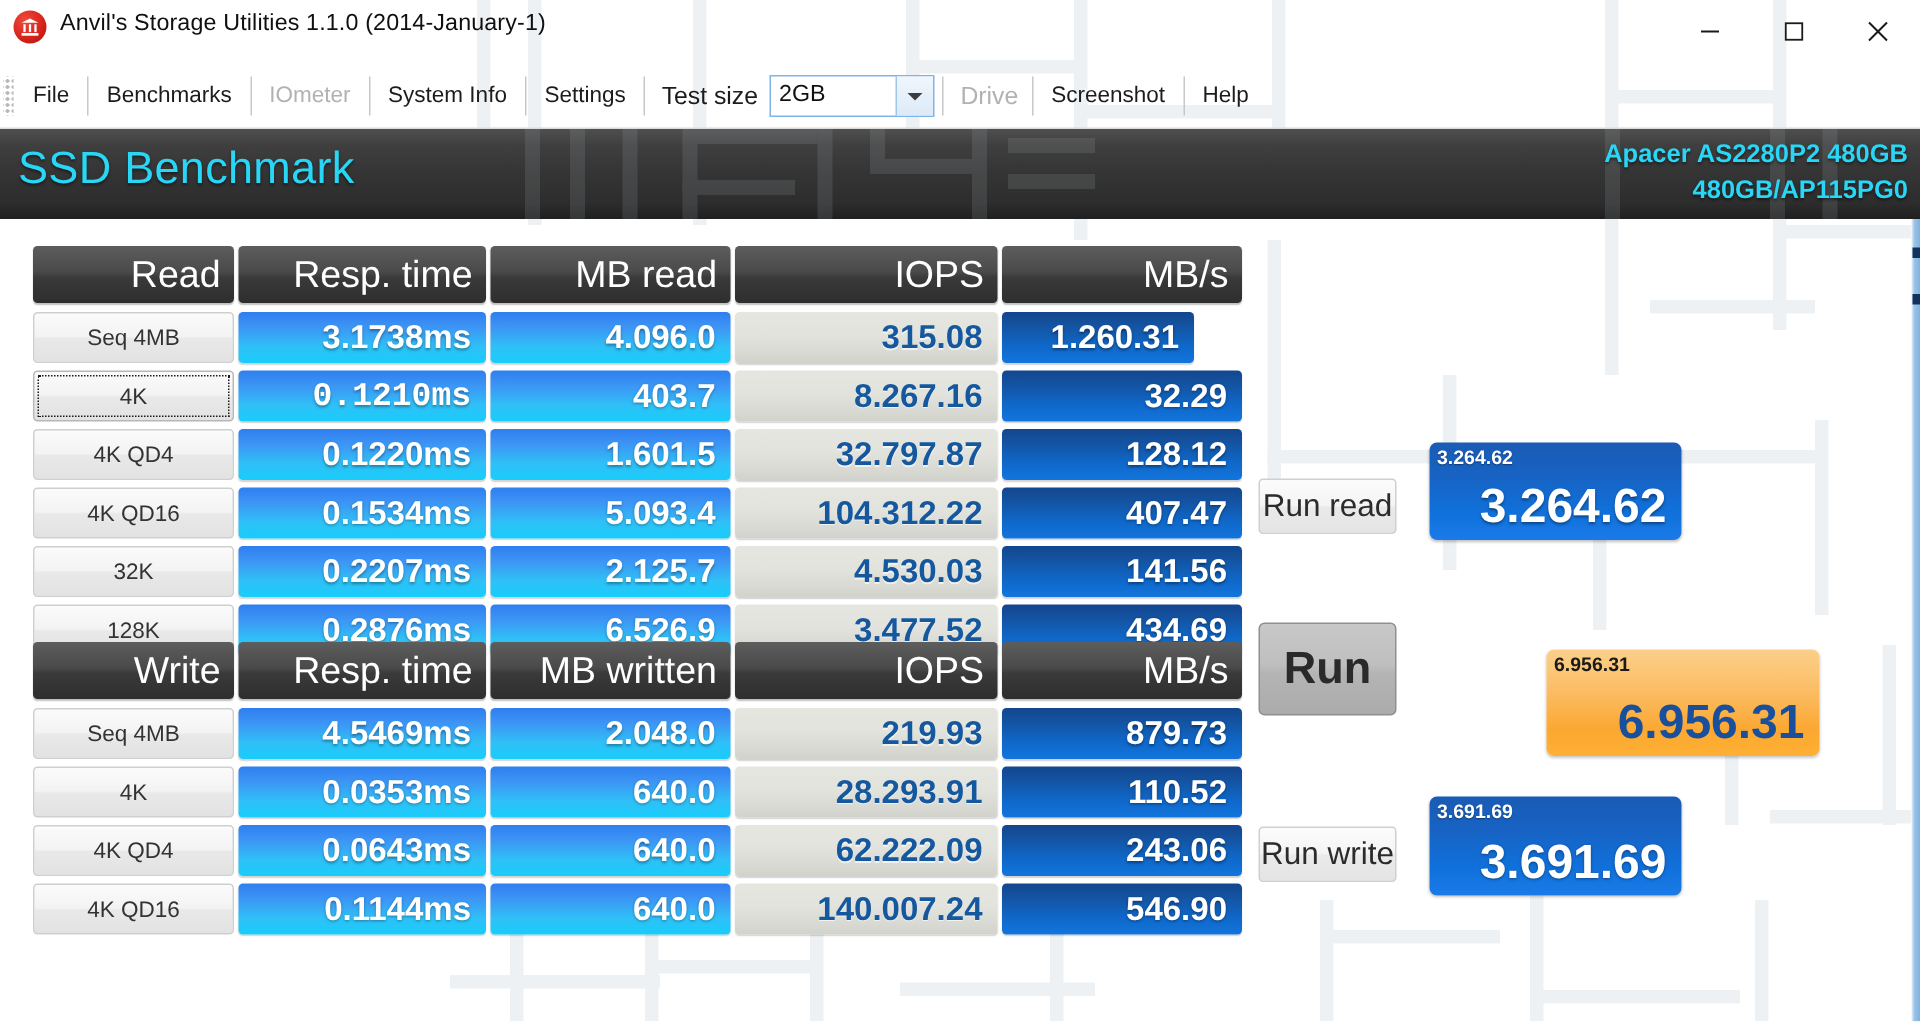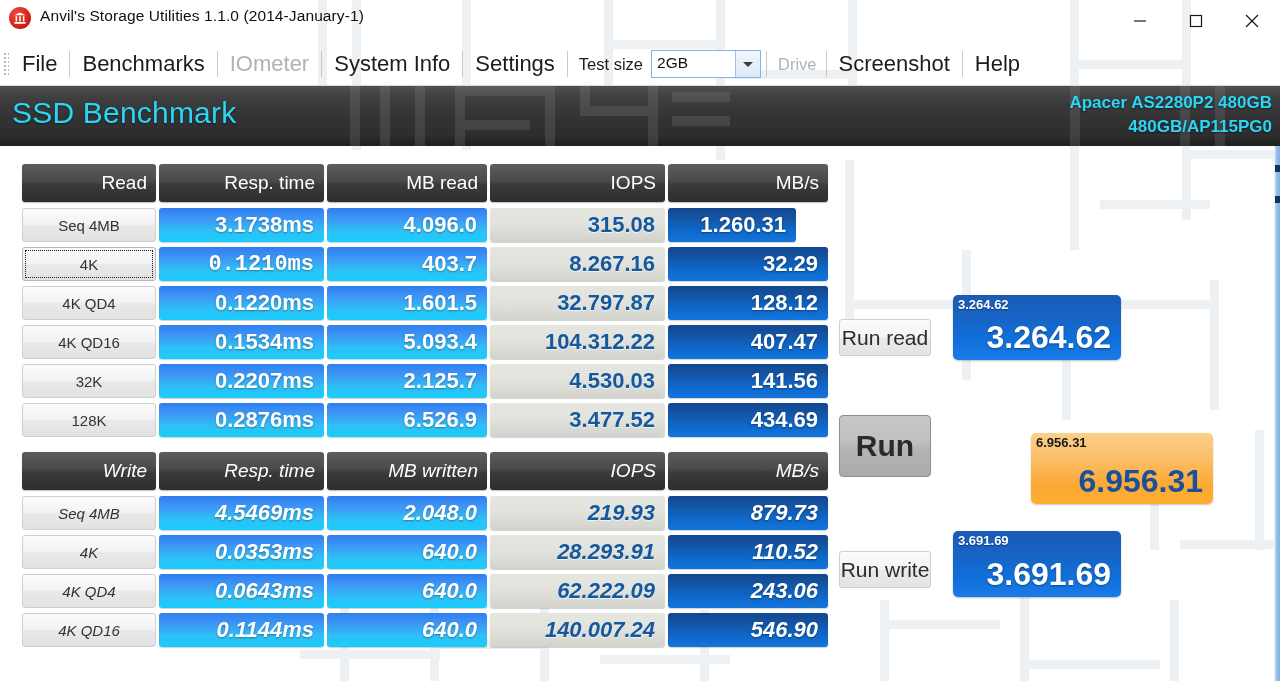--- a/index.html
+++ b/index.html
@@ -64,21 +64,21 @@
     content: ""; position: absolute; left: 0; right: 0; bottom: 0;
     height: 1px; background: #dadada;
   }
   .mgrip {
     width: 7px; height: 26px; margin-left: 2px; margin-right: 2px;
     background-image: radial-gradient(#b8b8b8 40%, transparent 41%);
     background-size: 4px 4px;
     background-position: 1px 1px;
   }
   .mitem {
-    font-size: 22px; color: #1c1c1c;
+    font-size: 15px; color: #1c1c1c;
     padding: 0 11px;
     white-space: nowrap;
     line-height: 44px;
   }
   .mitem.disabled { color: #b2b2b2; }
   .msep {
     width: 1px; height: 26px; background: #c8c8c8; margin: 0 1px;
   }
   .mlabel {
     font-size: 16.5px; color: #1c1c1c; padding: 0 8px 0 10px; white-space: nowrap;
@@ -172,21 +172,21 @@
   
   .table { position: absolute; z-index: 2; }
   .row { display: flex; align-items: center; }
 
   .hcell {
     height: 38px;
     margin-right: 3px;
     background: linear-gradient(#5d5d5d 0%, #4a4a4a 45%, #3a3a3a 55%, #2e2e2e 100%);
     border-radius: 3px;
     color: #ffffff;
-    font-size: 19px;
+    font-size: 25px;
     display: flex; align-items: center; justify-content: flex-end;
     padding-right: 9px;
     box-shadow: 0 1px 1px rgba(0,0,0,.25);
     white-space: nowrap;
   }
 
   .labelbtn {
     height: 34px;
     margin-right: 3px;
     background: linear-gradient(#fbfbfb 0%, #f3f3f3 48%, #e9e9e9 52%, #e2e2e2 100%);
@@ -461,21 +461,21 @@
       </div>
       <div class="row" style="margin-top: 5px;">
         <div class="labelbtn" style="width: 134px;">128K</div>
         <div class="dcell c-cyan" style="width: 165px;">0.2876ms</div>
         <div class="dcell c-cyan" style="width: 160px;">6.526.9</div>
         <div class="dcell c-gray" style="width: 175px;">3.477.52</div>
         <div class="dcell c-blue" style="width: 160px;">434.69</div>
       </div>
     </div>
 
-  <div class="table" id="write-table" style="left:22px; top:452px;font-style:italic;">
+  <div class="table" id="write-table" style="left:22px; top:428px;">
       <div class="row">
         <div class="hcell" style="width: 134px;">Write</div>
         <div class="hcell" style="width: 165px;">Resp. time</div>
         <div class="hcell" style="width: 160px;">MB written</div>
         <div class="hcell" style="width: 175px;">IOPS</div>
         <div class="hcell" style="width: 160px;">MB/s</div>
       </div>
       <div class="row" style="margin-top: 6px;">
         <div class="labelbtn" style="width: 134px;">Seq 4MB</div>
         <div class="dcell c-cyan" style="width: 165px;">4.5469ms</div>

